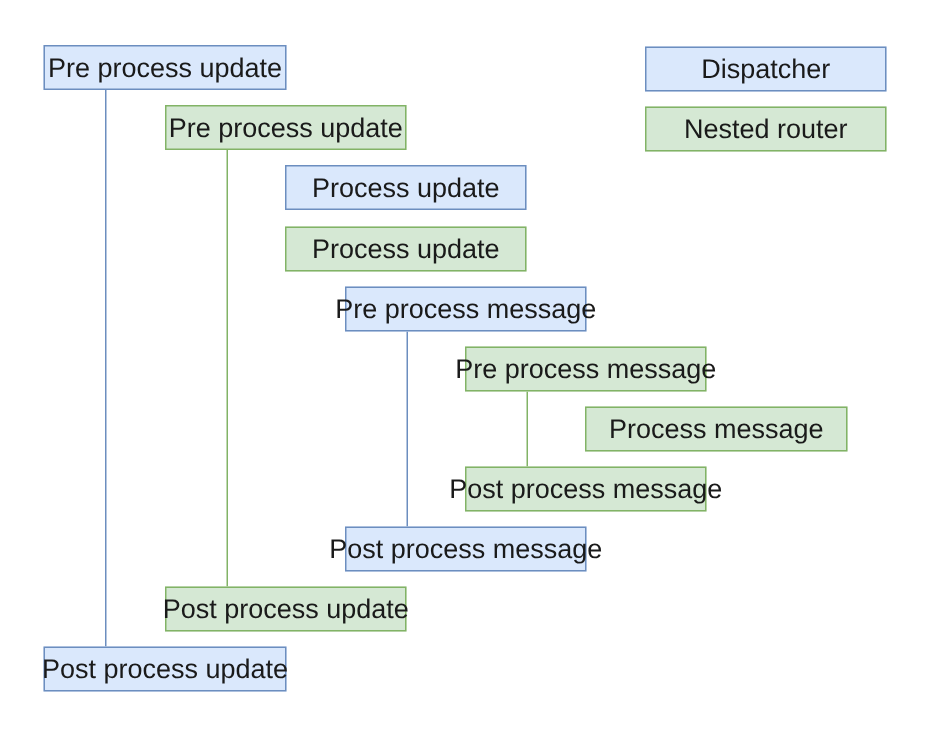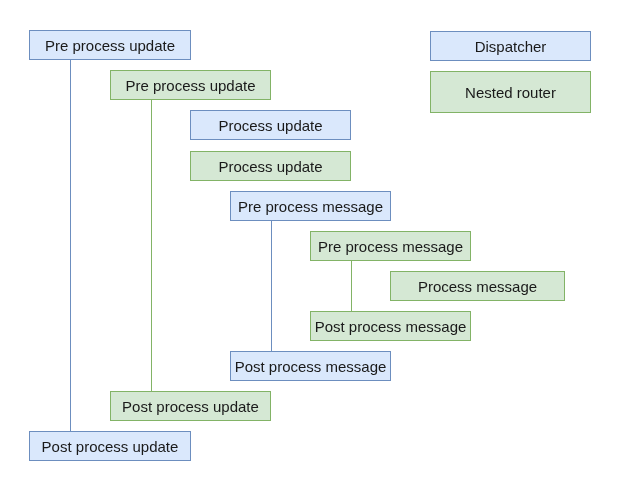--- a/index.html
+++ b/index.html
@@ -15,21 +15,21 @@
     background: #ffffff;
     font-family: "Liberation Sans", sans-serif;
     overflow: hidden;
   }
   .node {
     position: absolute;
     box-sizing: border-box;
     display: flex;
     align-items: center;
     justify-content: center;
-    font-size: 15px;
+    font-size: 18px;
     line-height: 1;
     color: #1a1a1a;
     border-width: 1px;
     border-style: solid;
     white-space: nowrap;
   }
   .node.blue {
     background: #dae8fc;
     border-color: #6c8ebf;
   }
@@ -90,17 +90,17 @@
         <span>Post process update</span>
       </div>
       <div class="node blue" style="left: 29px; top: 431px; width: 162px; height: 30px;">
         <span>Post process update</span>
       </div>
     </div>
   <div id="legend-layer">
       <div class="node blue" style="left: 430px; top: 31px; width: 161px; height: 30px;">
         <span>Dispatcher</span>
       </div>
-      <div class="node green" style="left: 430px; top: 71px; width: 161px; height: 42px;">
+      <div class="node green" style="left: 430px; top: 71px; width: 161px; height: 30px;">
         <span>Nested router</span>
       </div>
     </div>
 </div>
 
 </body></html>

